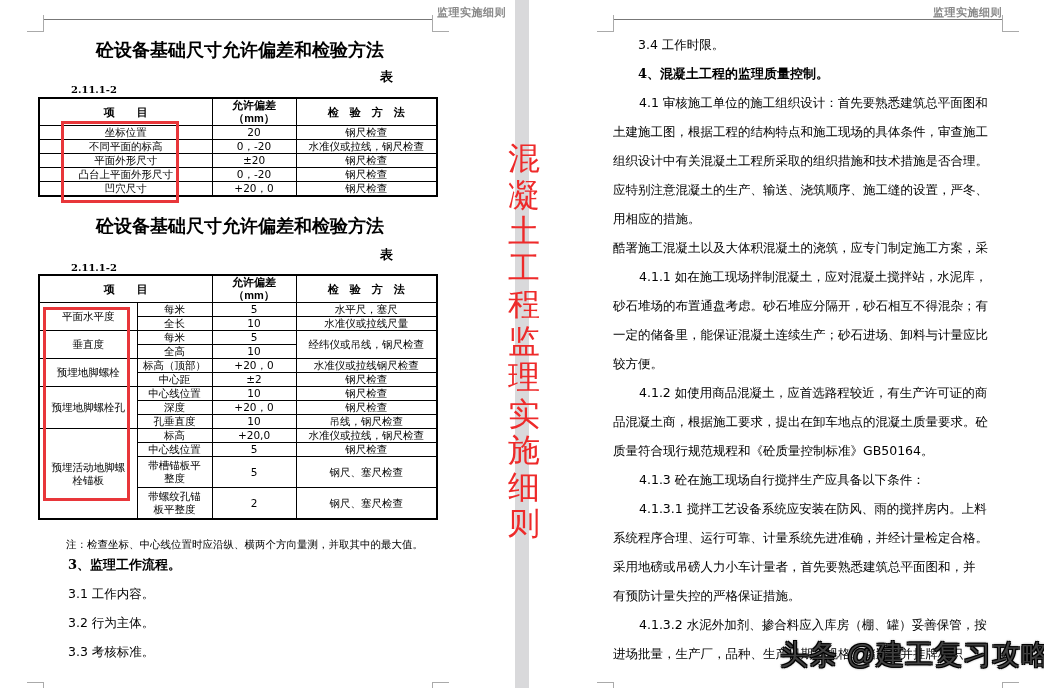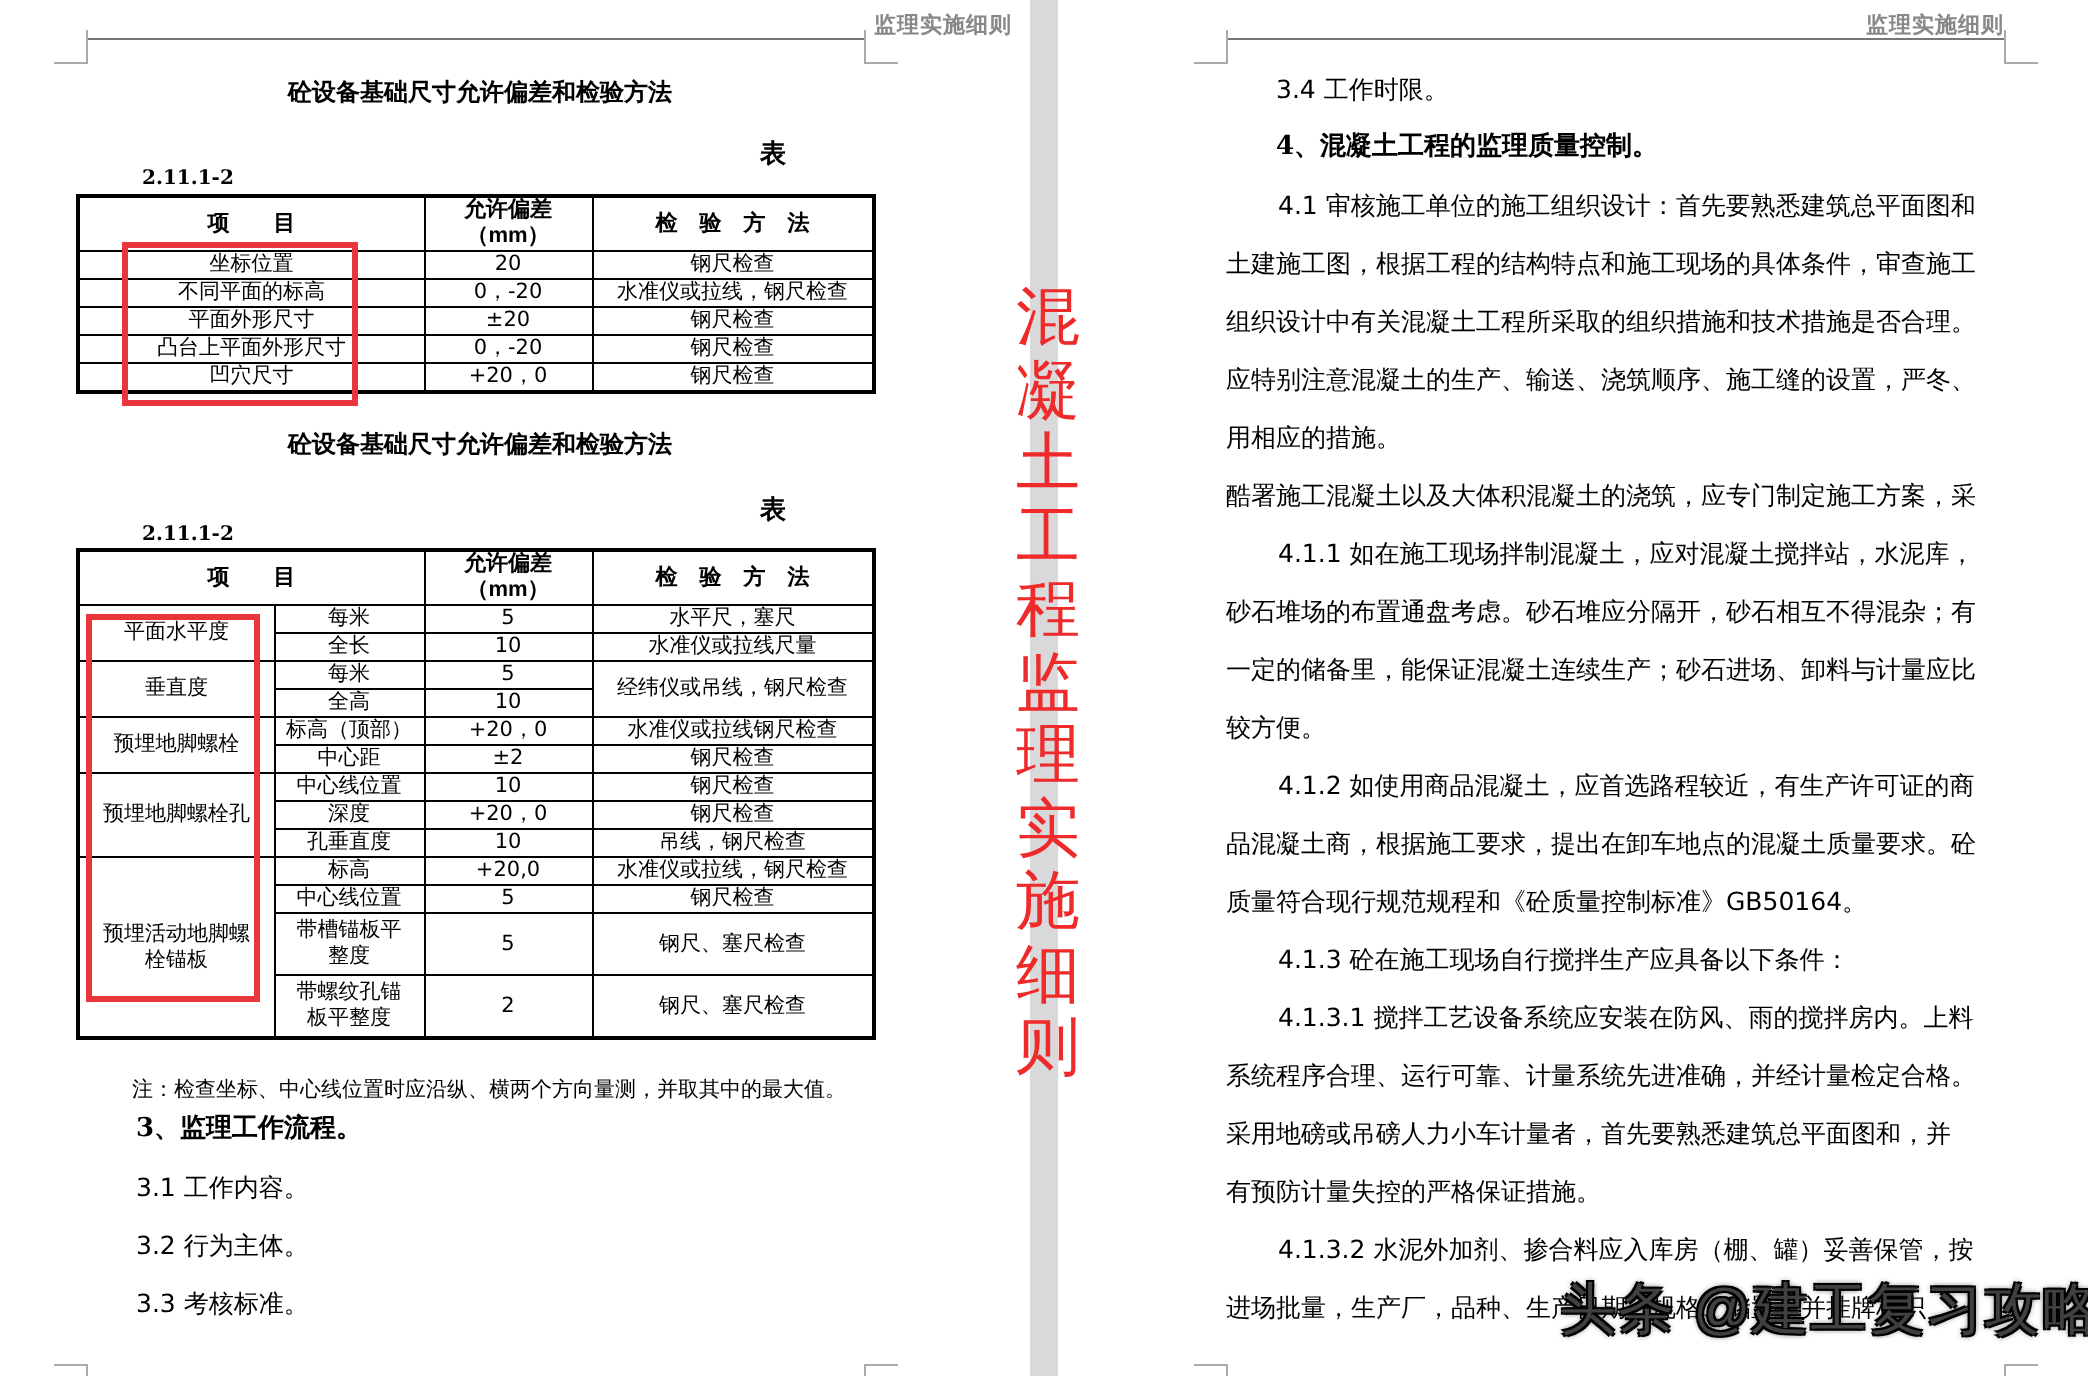--- a/index.html
+++ b/index.html
@@ -13,21 +13,21 @@
   .divider {
     position:absolute; left:515px; top:0; width:14px; height:688px; background:#d9d9db;
   }
   .header-text {
     position:absolute; top:5px; font-size:11px; color:#888; font-weight:bold; letter-spacing:0.5px;
   }
   .header-line { position:absolute; top:19px; height:1px; background:#777; }
   .corner { position:absolute; border-color:#aaa; border-style:solid; width:16px; height:16px; }
 
   .title {
-    position:absolute; font-weight:bold; font-size:12px; text-align:center; font-family:"DejaVu Serif", serif;
+    position:absolute; font-weight:bold; font-size:18px; text-align:center; font-family:"DejaVu Serif", serif;
   }
   .biao { position:absolute; font-weight:bold; font-size:13px; font-family:"DejaVu Serif", serif; }
   .tableno { position:absolute; font-weight:bold; font-size:10px; font-family:"DejaVu Serif", serif;margin-left:31px; }
 
   table.spec {
     position:absolute; border-collapse:collapse; font-size:10.5px; table-layout:fixed;
   }
   table.spec th, table.spec td {
     border:1px solid #000; text-align:center; padding:0; line-height:13px; font-weight:normal;
   }

